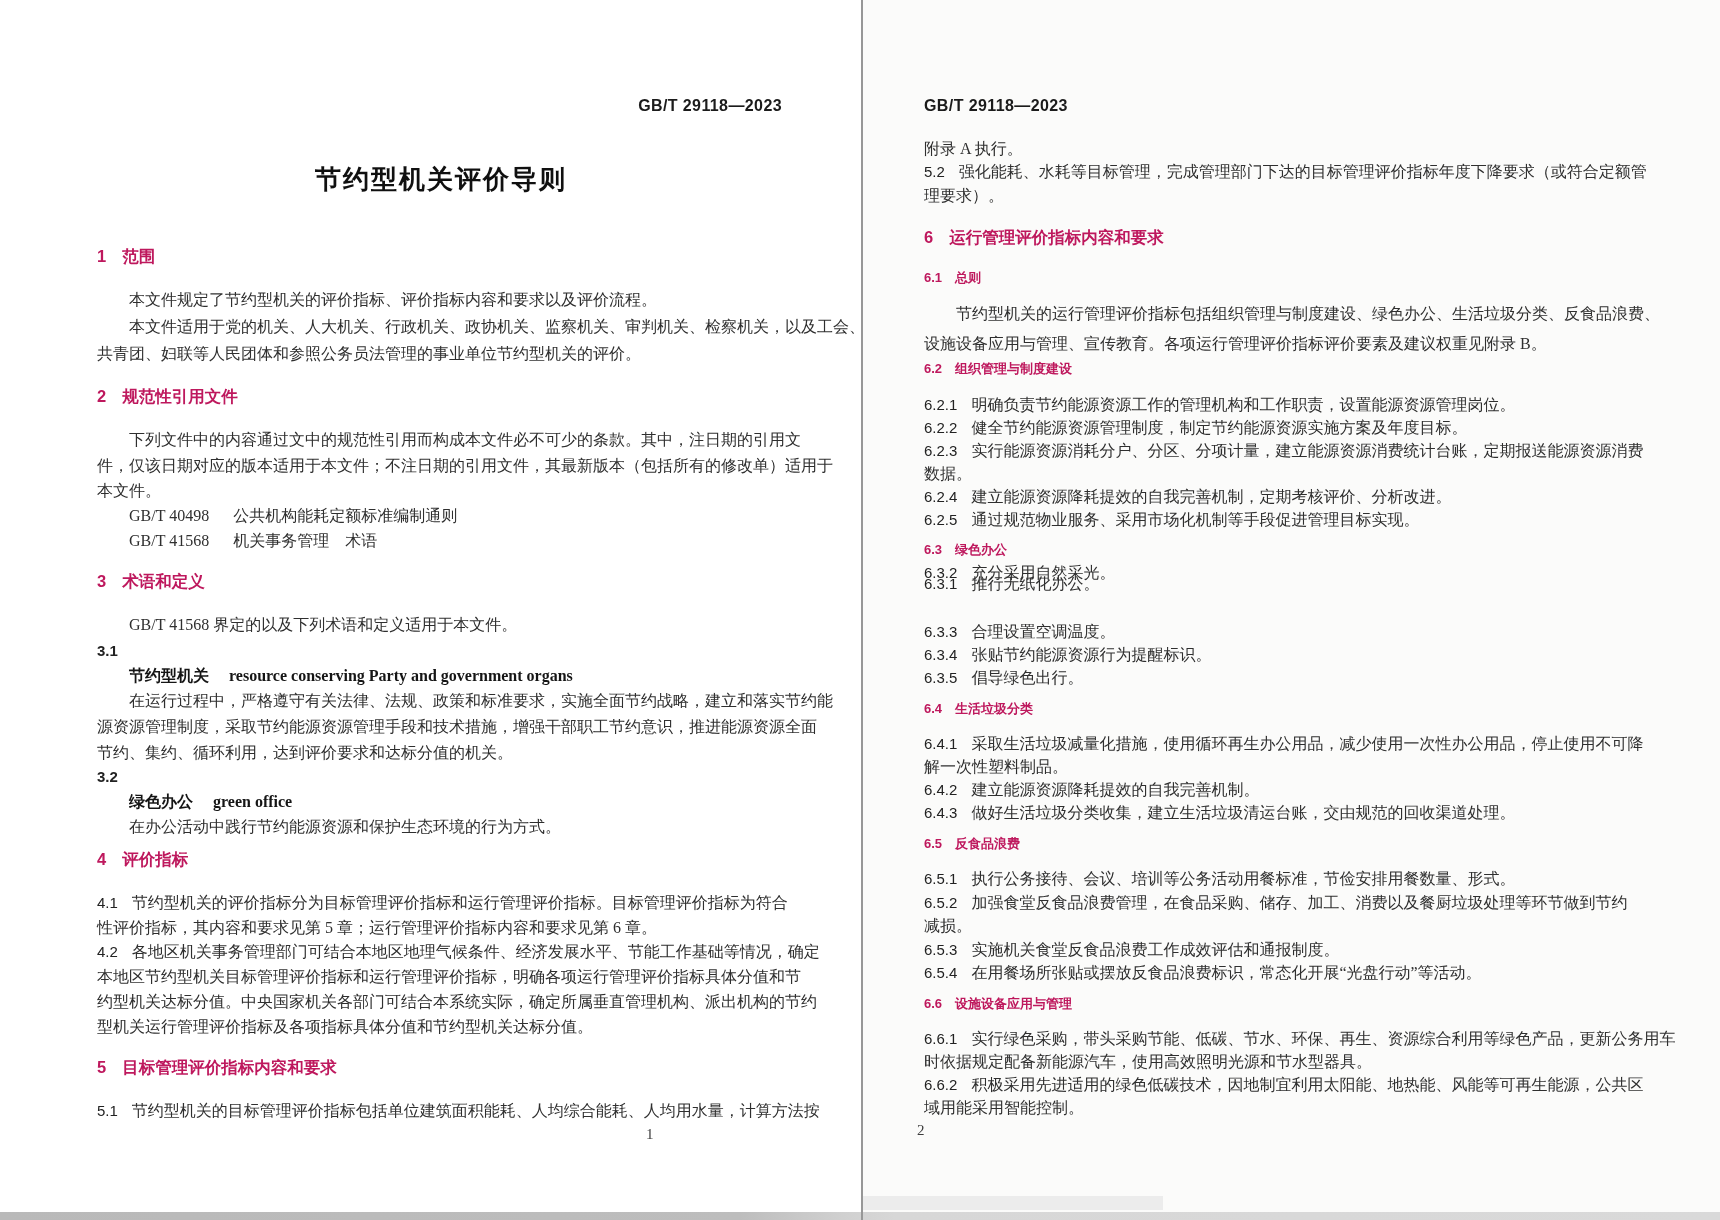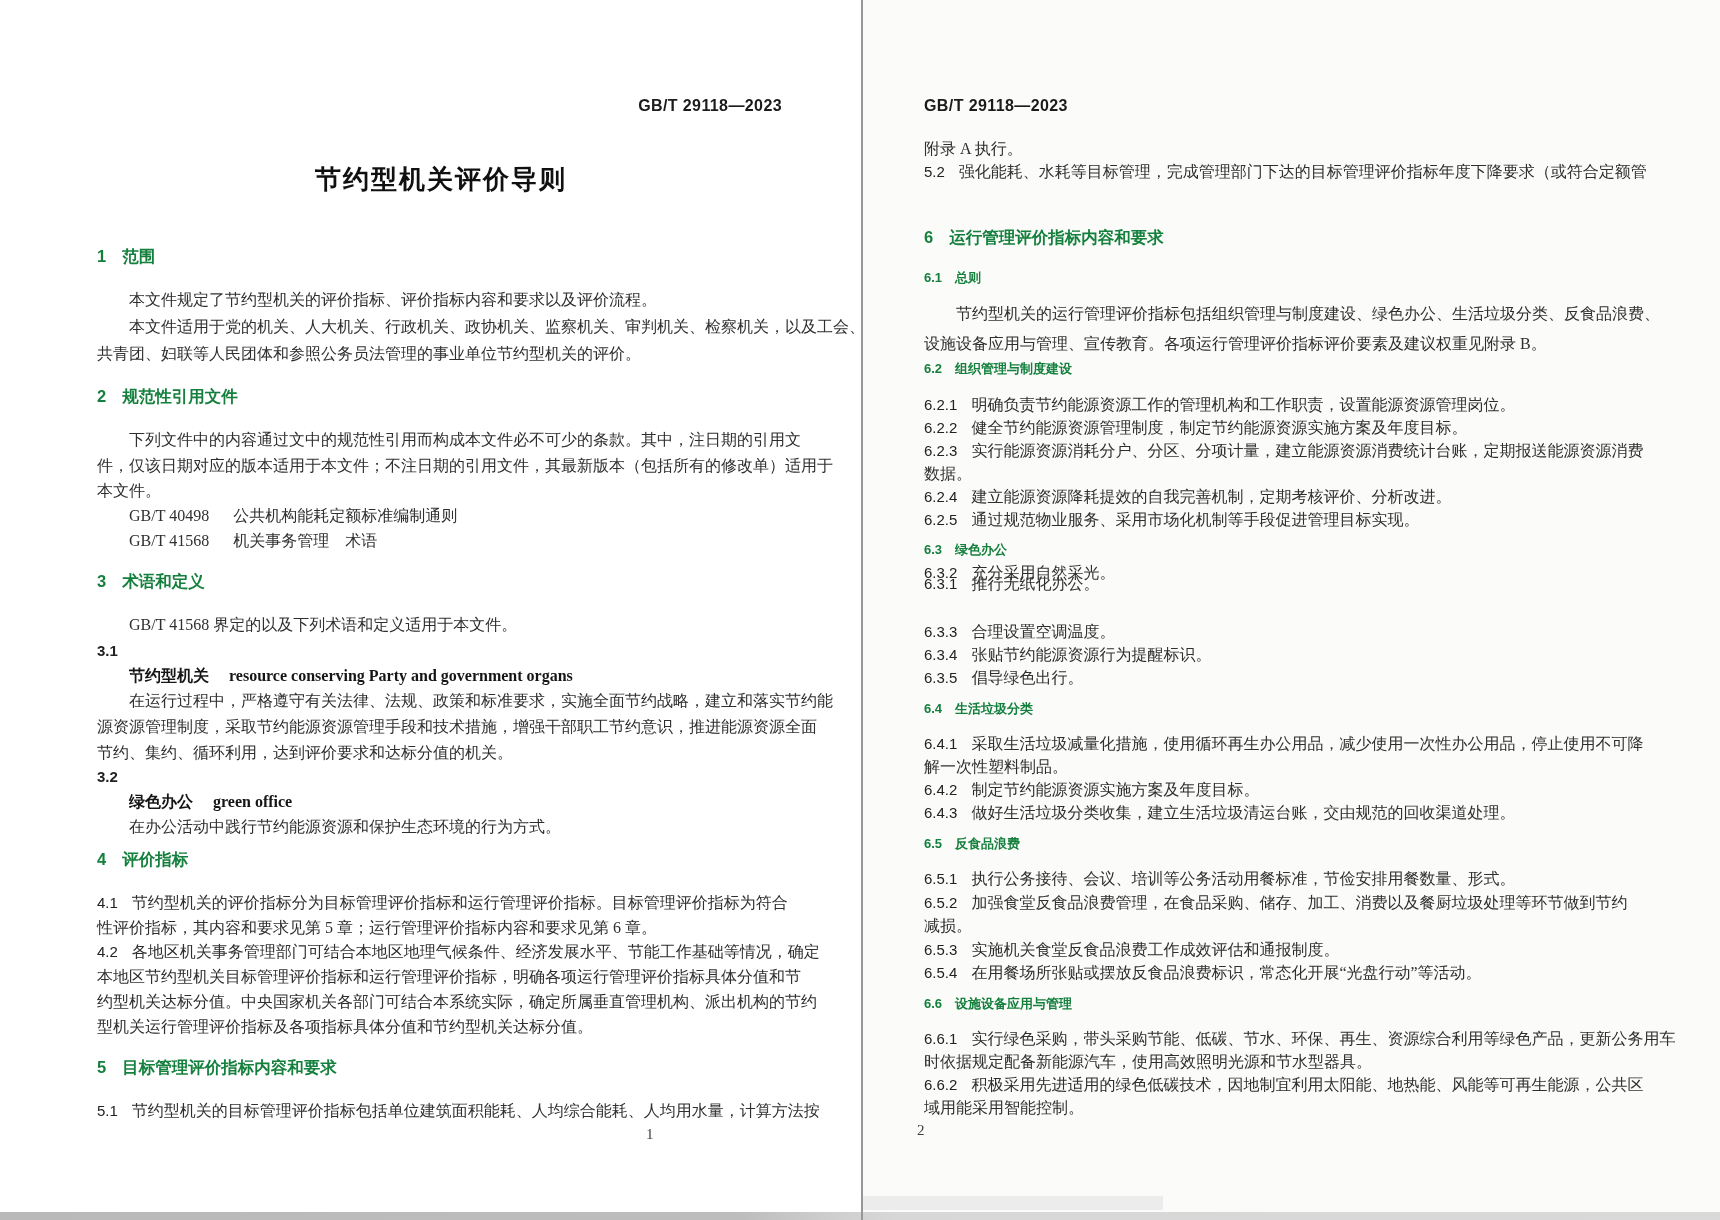--- a/index.html
+++ b/index.html
@@ -27,21 +27,21 @@
   .page-left .hdr{left:97px;width:685px;text-align:right;}
   .page-right .hdr{left:61px;}
 
   
   .doc-title{position:absolute;left:97px;width:688px;text-align:center;
        font-family:"Liberation Sans","DejaVu Sans",sans-serif;
        font-weight:bold;font-size:26px;letter-spacing:2px;color:#101010;white-space:nowrap;}
 
   
   .h1,.h2{position:absolute;font-family:"Liberation Sans","DejaVu Sans",sans-serif;
-       font-weight:bold;color:#15803d;white-space:nowrap;}
+       font-weight:bold;color:#be185d;white-space:nowrap;}
   .h1{font-size:16.5px;}
   .h2{font-size:13px;}
   .page-left  .h1{left:97px;}
   .page-right .h1,.page-right .h2{left:61px;}
   .hnum{margin-right:16px;}
   .h2 .hnum{margin-right:13px;}
 
   
   .cnum{font-family:"Liberation Sans","DejaVu Sans",sans-serif;font-weight:400;
         font-size:15px;color:#222;margin-right:14px;}
@@ -137,20 +137,21 @@
     <div class="pageno" style="top:1126px;left:646px">1</div>
   </div>
 
   <div class="page page-right">
     <div class="hdr" style="top:97px">GB/T 29118—2023</div>
 
     <div class="bl" style="top:139px">附录 A 执行。</div>
     <div class="bl" style="top:162px">
       <span class="cnum">5.2</span><span>强化能耗、水耗等目标管理，完成管理部门下达的目标管理评价指标年度下降要求（或符合定额管</span>
     </div>
+    <div class="bl" style="top:186px">理要求）。</div>
 
     <div class="h1" style="top:227px">
       <span class="hnum">6</span><span>运行管理评价指标内容和要求</span>
     </div>
 
     <div class="h2" style="top:269px">
       <span class="hnum">6.1</span><span>总则</span>
     </div>
     <div class="bl ind" style="top:304px">节约型机关的运行管理评价指标包括组织管理与制度建设、绿色办公、生活垃圾分类、反食品浪费、</div>
     <div class="bl" style="top:334px">设施设备应用与管理、宣传教育。各项运行管理评价指标评价要素及建议权重见附录 B。</div>
@@ -195,21 +196,21 @@
     </div>
 
     <div class="h2" style="top:700px">
       <span class="hnum">6.4</span><span>生活垃圾分类</span>
     </div>
     <div class="bl" style="top:734px">
       <span class="cnum">6.4.1</span><span>采取生活垃圾减量化措施，使用循环再生办公用品，减少使用一次性办公用品，停止使用不可降</span>
     </div>
     <div class="bl" style="top:757px">解一次性塑料制品。</div>
     <div class="bl" style="top:780px">
-      <span class="cnum">6.4.2</span><span>制定节约能源资源实施方案及年度目标。</span>
+      <span class="cnum">6.4.2</span><span>建立能源资源降耗提效的自我完善机制。</span>
     </div>
     <div class="bl" style="top:803px">
       <span class="cnum">6.4.3</span><span>做好生活垃圾分类收集，建立生活垃圾清运台账，交由规范的回收渠道处理。</span>
     </div>
 
     <div class="h2" style="top:835px">
       <span class="hnum">6.5</span><span>反食品浪费</span>
     </div>
     <div class="bl" style="top:869px">
       <span class="cnum">6.5.1</span><span>执行公务接待、会议、培训等公务活动用餐标准，节俭安排用餐数量、形式。</span>

